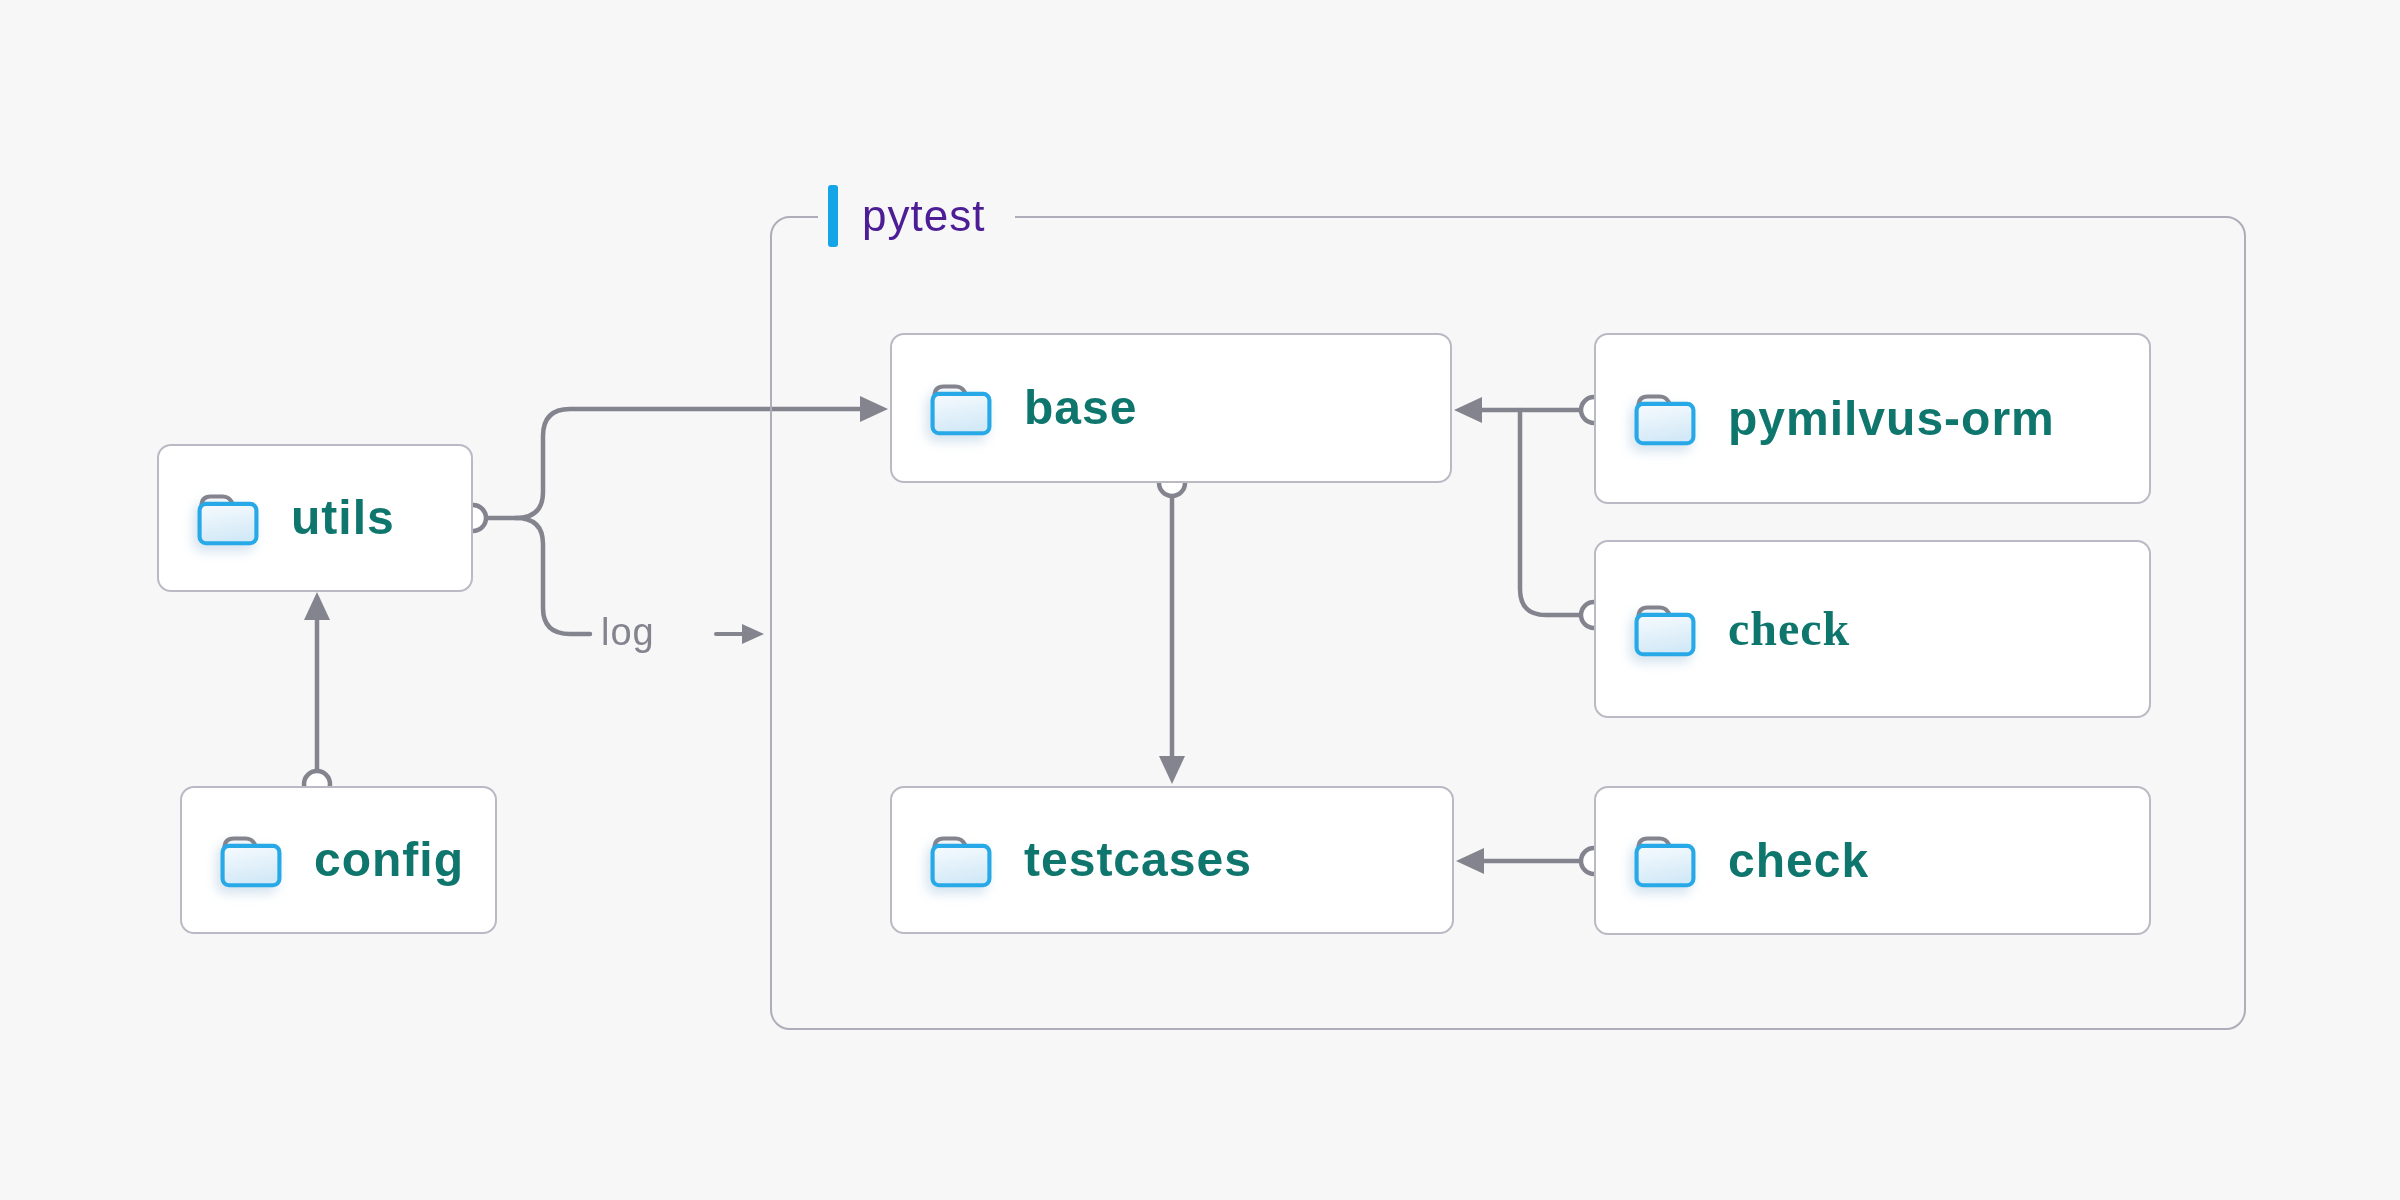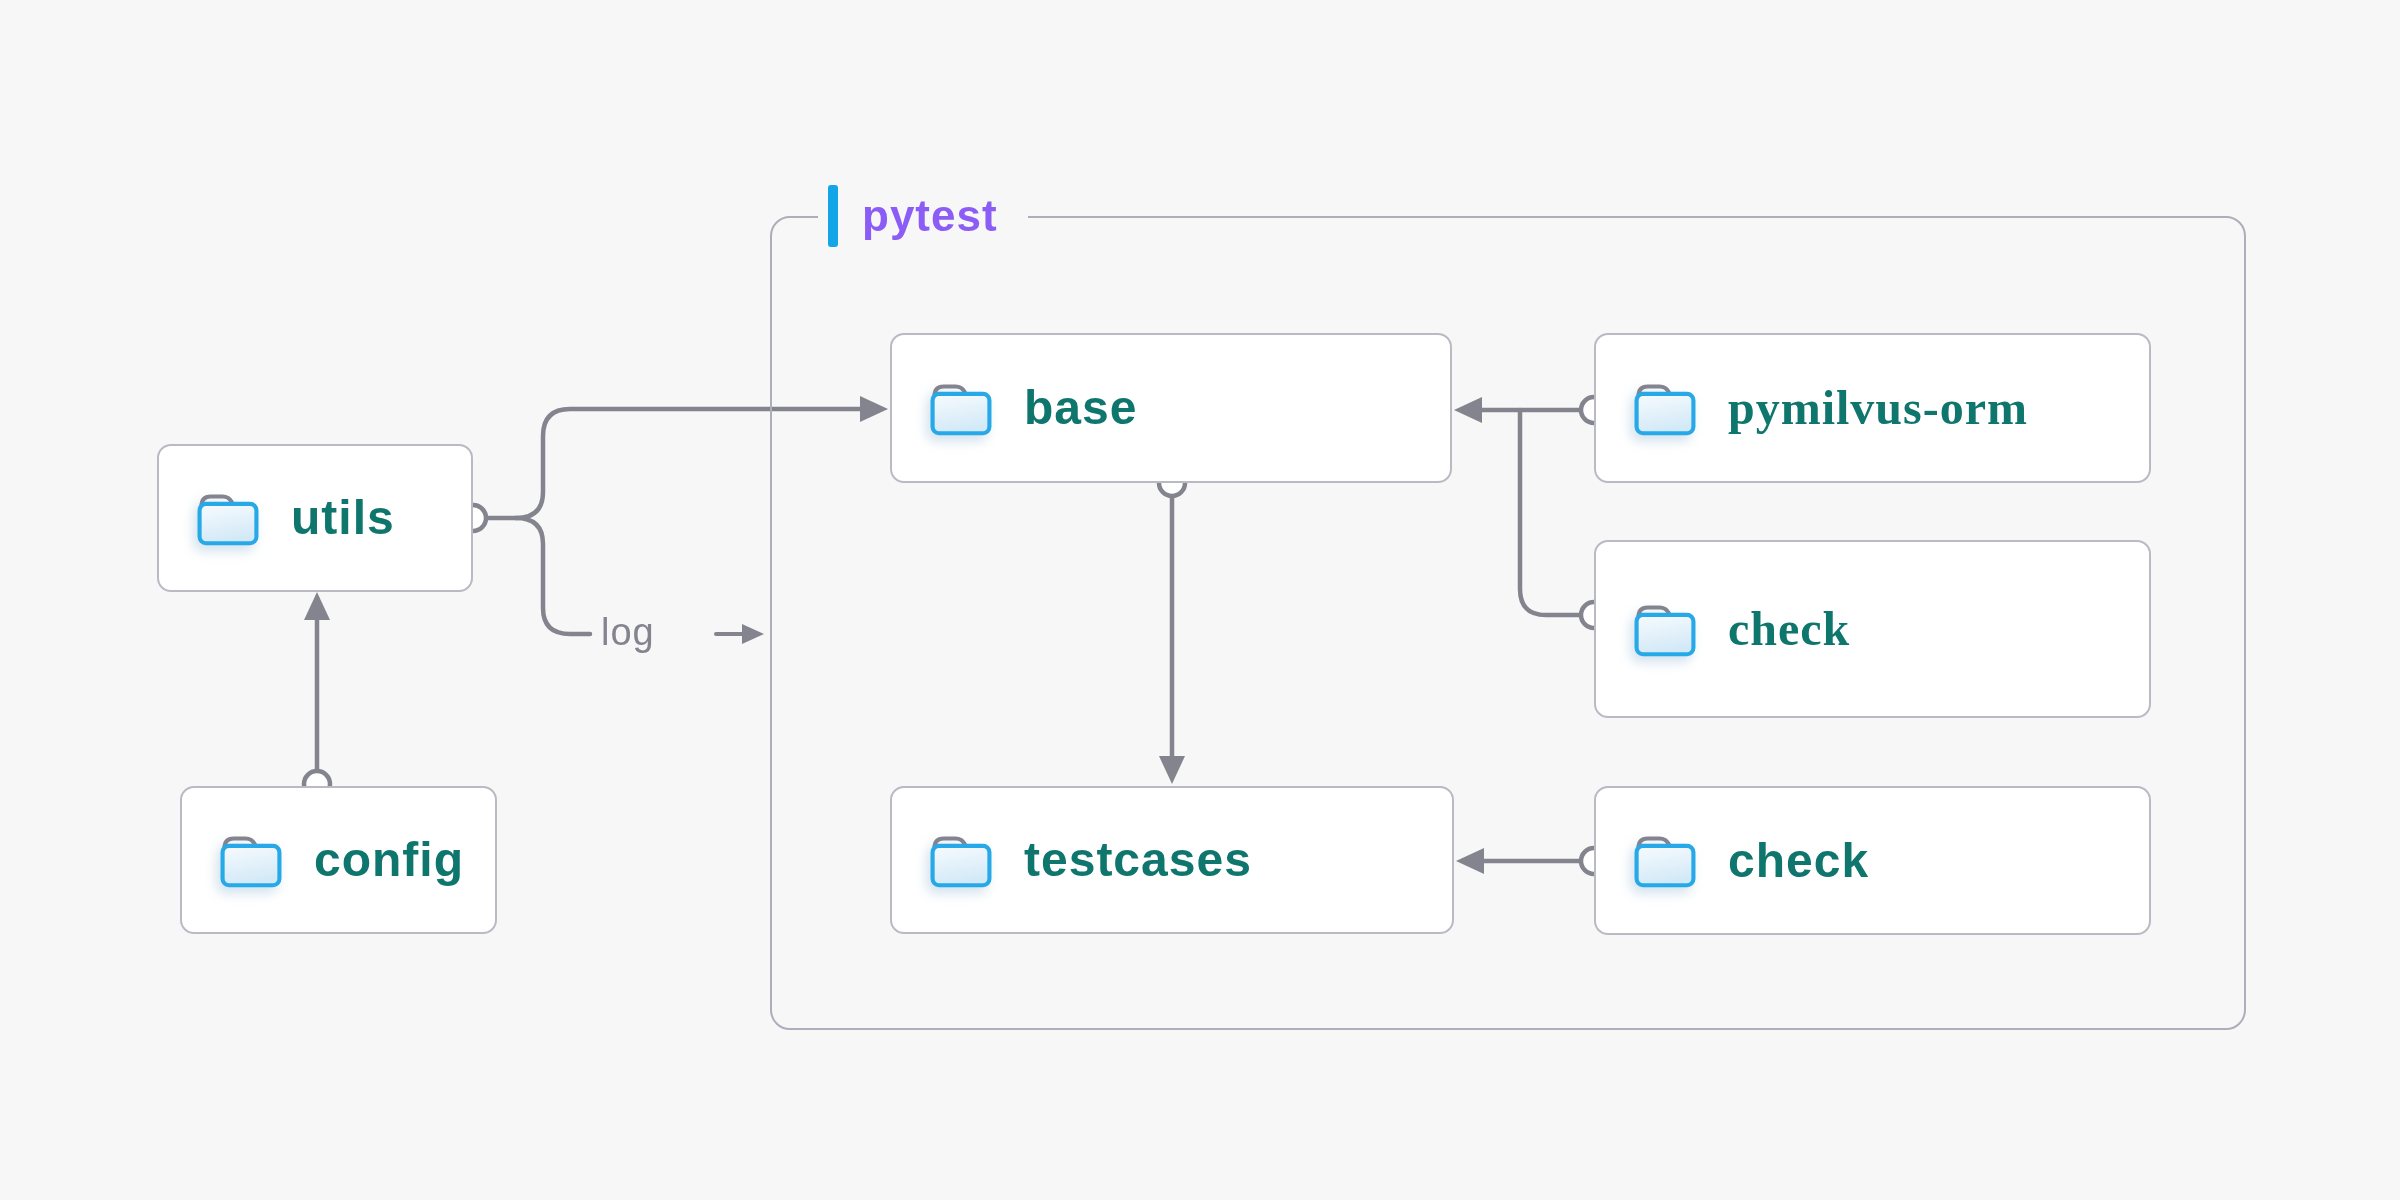--- a/index.html
+++ b/index.html
@@ -4,31 +4,31 @@
 <style>
   html,body{margin:0;padding:0;background:#f7f7f8;}
   .stage{position:relative;width:2400px;height:1200px;background:#f7f7f8;overflow:hidden;
          font-family:"Liberation Sans",sans-serif;}
   
   .group{position:absolute;left:770px;top:216px;width:1476px;height:814px;
          border:2px solid #aeaeba;border-radius:20px;box-sizing:border-box;}
   .group-label{position:absolute;left:818px;top:216px;transform:translateY(-50%);
          display:flex;align-items:center;gap:24px;background:#f7f7f8;padding:0 30px 0 10px;}
   .accent-bar{width:10px;height:62px;background:#14a5e8;border-radius:3px;}
-  .group-label .txt{font-size:44px;font-weight:700;color:#8b5cf6;letter-spacing:1px;line-height:1;}
+  .group-label .txt{font-size:44px;font-weight:400;color:#4c1d95;letter-spacing:1px;line-height:1;}
   
   .node{position:absolute;display:flex;align-items:center;background:#ffffff;
         border:2px solid #b9bac3;border-radius:14px;padding-left:36px;gap:30px;
         box-sizing:border-box;}
   .nlabel{font-size:48px;font-weight:600;color:#0f766e;letter-spacing:1px;line-height:1;}
   #n-utils    {left:157px; top:444px;width:316px;height:148px;}
   #n-config   {left:157px; top:786px;width:317px;height:148px;margin-left:23px;}
   #n-base     {left:890px; top:333px;width:562px;height:150px;}
   #n-testcases{left:890px; top:786px;width:564px;height:148px;}
-  #n-pymilvus {left:1594px;top:333px;width:557px;height:150px;font-family:Liberation Serif, serif;}
+  #n-pymilvus {left:1594px;top:333px;width:557px;height:171px;}
   #n-check    {left:1594px;top:540px;width:557px;height:178px;font-family:Liberation Serif, serif;}
   #n-common   {left:1594px;top:786px;width:557px;height:149px;}
   .folder{filter:drop-shadow(-4px 6px 6px rgba(110,160,200,0.30));flex:0 0 auto;}
   
   .wires{position:absolute;left:0;top:0;width:2400px;height:1200px;pointer-events:none;}
   .wires path{stroke:#84848e;stroke-width:4.5;fill:none;stroke-linecap:round;}
   .wires path.thin{stroke-width:4;}
   .wires circle{fill:#ffffff;stroke:#84848e;stroke-width:4.5;}
   .wires polygon{fill:#84848e;stroke:none;}
   

